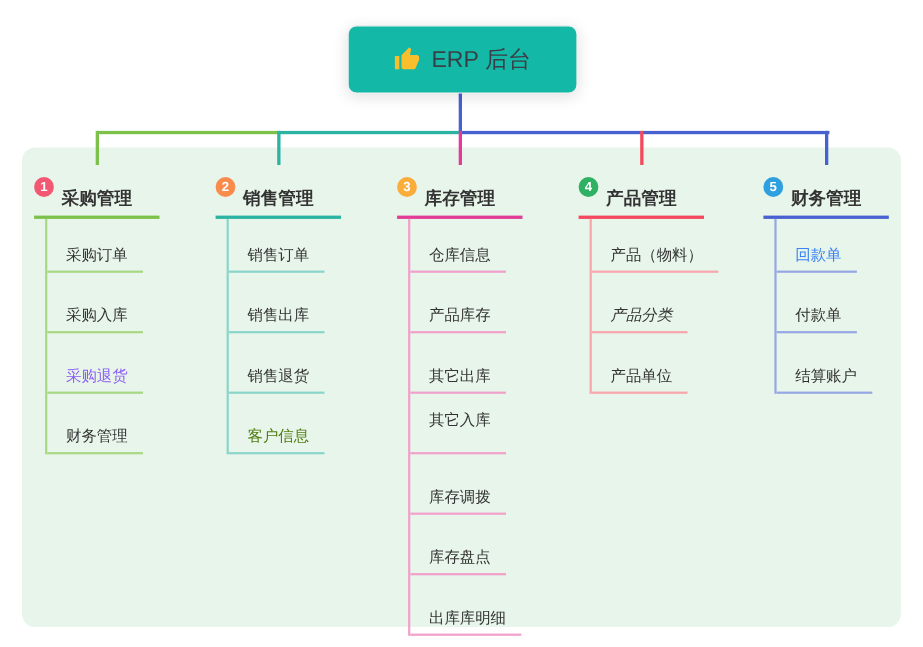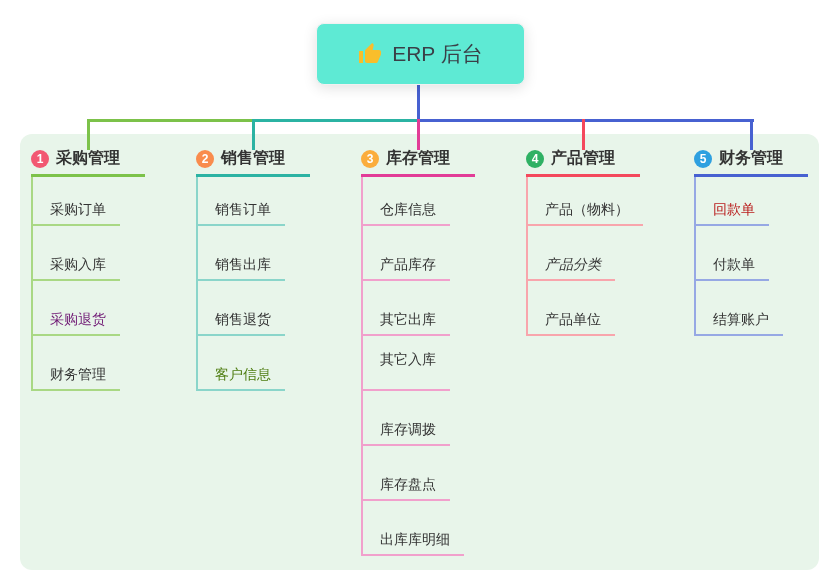--- a/index.html
+++ b/index.html
@@ -2,35 +2,35 @@
 <html><head>
 <meta charset="utf-8">
 <style>
   html,body{margin:0;padding:0;background:#fff;}
   .canvas{
     position:relative;width:839px;height:588px;background:#ffffff;overflow:hidden;
     font-family:"Liberation Sans","DejaVu Sans",sans-serif;
   }
   .panel{position:absolute;left:20px;top:134px;width:799px;height:436px;border-radius:12px;}
   .root-node{
-    position:absolute;left:316px;top:23px;width:207px;height:60px;background:#5eead4;
+    position:absolute;left:316px;top:23px;width:207px;height:60px;background:#14b8a6;
     border:1px solid #f1f1f1;border-radius:8px;box-shadow:0 3px 14px rgba(0,0,0,.12);
     display:flex;align-items:center;justify-content:center;gap:10px;
     font-size:21px;font-weight:500;z-index:3;
   }
   .thumb-icon{display:flex;align-items:center;}
   .line{position:absolute;z-index:1;}
   .branch{position:absolute;top:148px;z-index:2;}
   .branch-header{display:flex;align-items:center;gap:7px;width:114px;padding-bottom:5px;border-bottom:3px solid;}
   .badge{
     width:18px;height:18px;border-radius:50%;color:#fff;font-size:12px;font-weight:bold;
     display:flex;align-items:center;justify-content:center;flex:0 0 18px;line-height:18px;
   }
-  .branch-title{font-size:16px;font-weight:600;white-space:nowrap;}
-  .children{border-left:2px solid;width:max-content;}
+  .branch-title{font-size:16px;font-weight:600;white-space:nowrap;margin-top:22px;}
+  .children{margin-left:10px;border-left:2px solid;width:max-content;}
   .child-row{
     display:flex;align-items:flex-end;border-bottom:2px solid;width:max-content;min-width:70px;
     box-sizing:border-box;height:55px;padding:0 14px 5px 17px;
   }
   .child-row:first-child{height:49px;}
   .child-label{font-size:14px;white-space:nowrap;}
 </style>
 </head>
 <body>
 
@@ -66,21 +66,21 @@
           <span class="branch-title" style="color: rgb(51, 51, 51);">采购管理</span>
         </div>
         <div class="children" style="border-left-color: rgb(169, 216, 132);">
           <div class="child-row" style="border-bottom-color: rgb(169, 216, 132);">
             <span class="child-label" style="color: rgb(51, 51, 51);">采购订单</span>
           </div>
           <div class="child-row" style="border-bottom-color: rgb(169, 216, 132);">
             <span class="child-label" style="color: rgb(51, 51, 51);">采购入库</span>
           </div>
           <div class="child-row" style="border-bottom-color: rgb(169, 216, 132);">
-            <span class="child-label" style="color: #701a75;">采购退货</span>
+            <span class="child-label" style="color: #8b5cf6;">采购退货</span>
           </div>
           <div class="child-row" style="border-bottom-color: rgb(169, 216, 132);">
             <span class="child-label" style="color: rgb(51, 51, 51);">财务管理</span>
           </div>
         </div>
       </div>
       <div class="branch" style="left: 196px;">
         <div class="branch-header" style="border-bottom-color: rgb(43, 179, 163);">
           <span class="badge" style="background: rgb(249, 140, 77);">2</span>
           <span class="branch-title" style="color: rgb(51, 51, 51);">销售管理</span>
@@ -146,21 +146,21 @@
           </div>
         </div>
       </div>
       <div class="branch" style="left: 694px;">
         <div class="branch-header" style="border-bottom-color: rgb(71, 97, 209);">
           <span class="badge" style="background: rgb(46, 160, 224);">5</span>
           <span class="branch-title" style="color: rgb(51, 51, 51);">财务管理</span>
         </div>
         <div class="children" style="border-left-color: rgb(150, 168, 228);">
           <div class="child-row" style="border-bottom-color: rgb(150, 168, 228);">
-            <span class="child-label" style="color: #b91c1c;">回款单</span>
+            <span class="child-label" style="color: #3b82f6;">回款单</span>
           </div>
           <div class="child-row" style="border-bottom-color: rgb(150, 168, 228);">
             <span class="child-label" style="color: rgb(51, 51, 51);">付款单</span>
           </div>
           <div class="child-row" style="border-bottom-color: rgb(150, 168, 228);">
             <span class="child-label" style="color: rgb(51, 51, 51);">结算账户</span>
           </div>
         </div>
       </div>
     </div>

